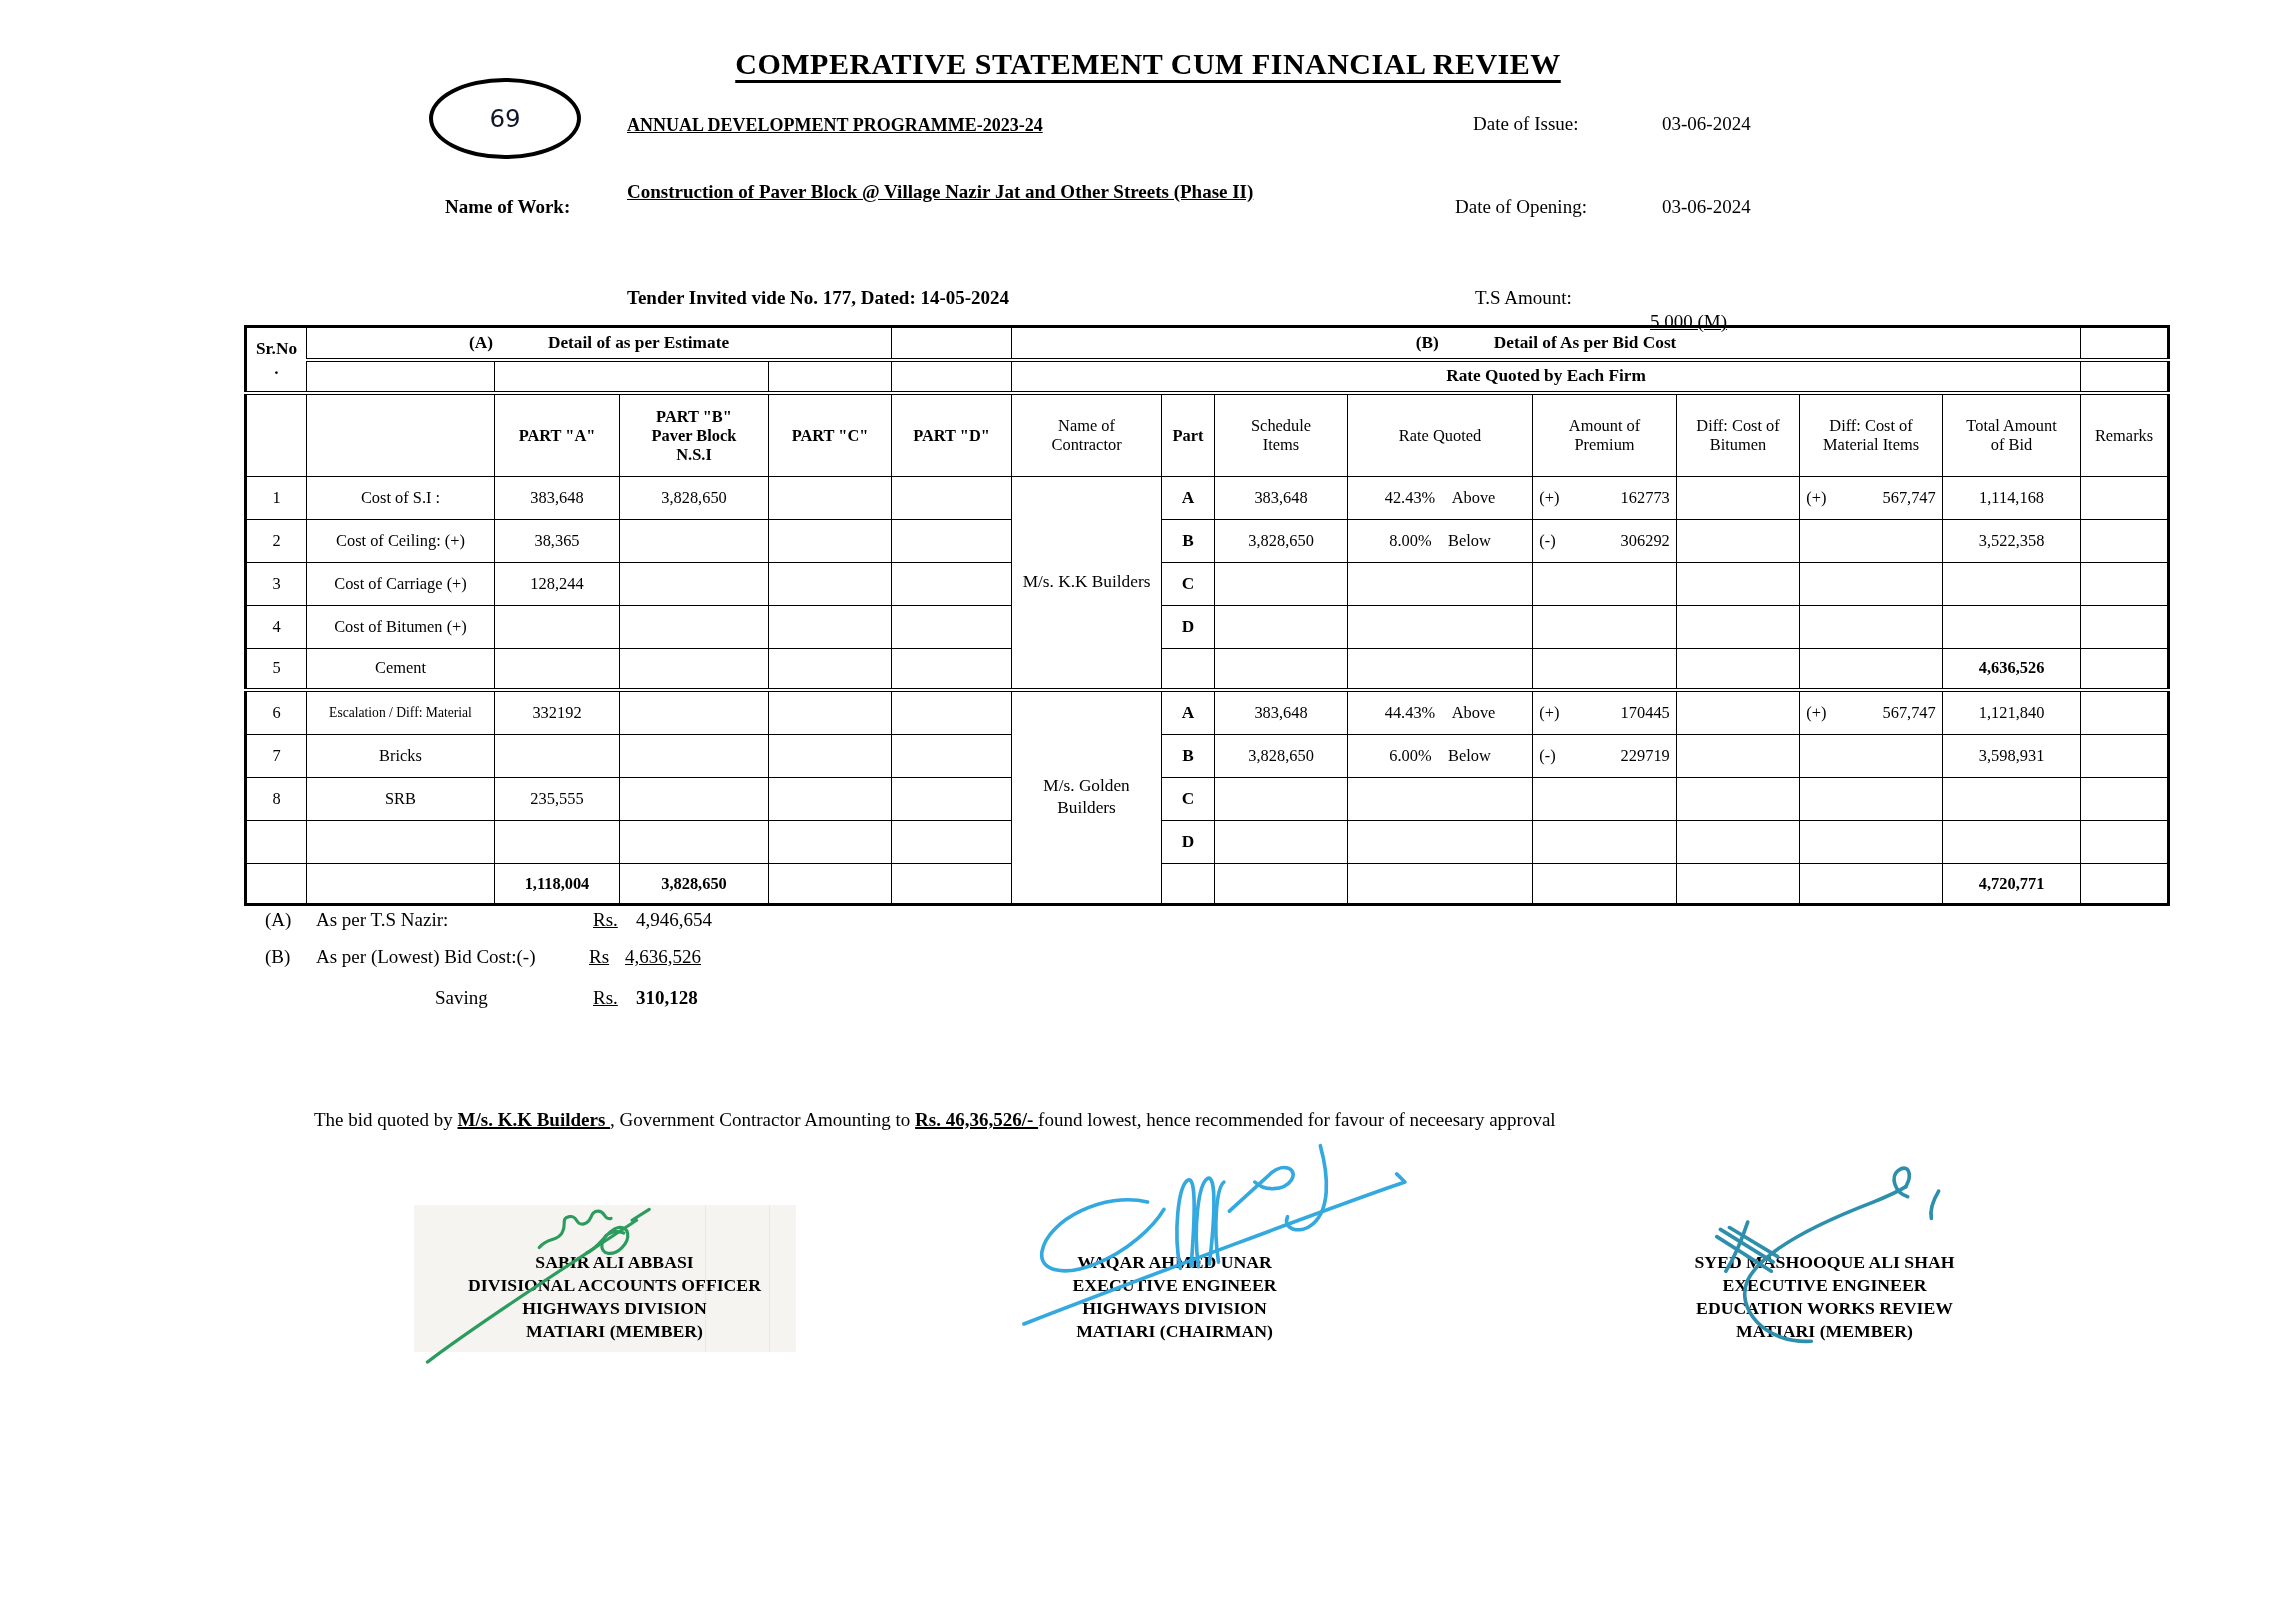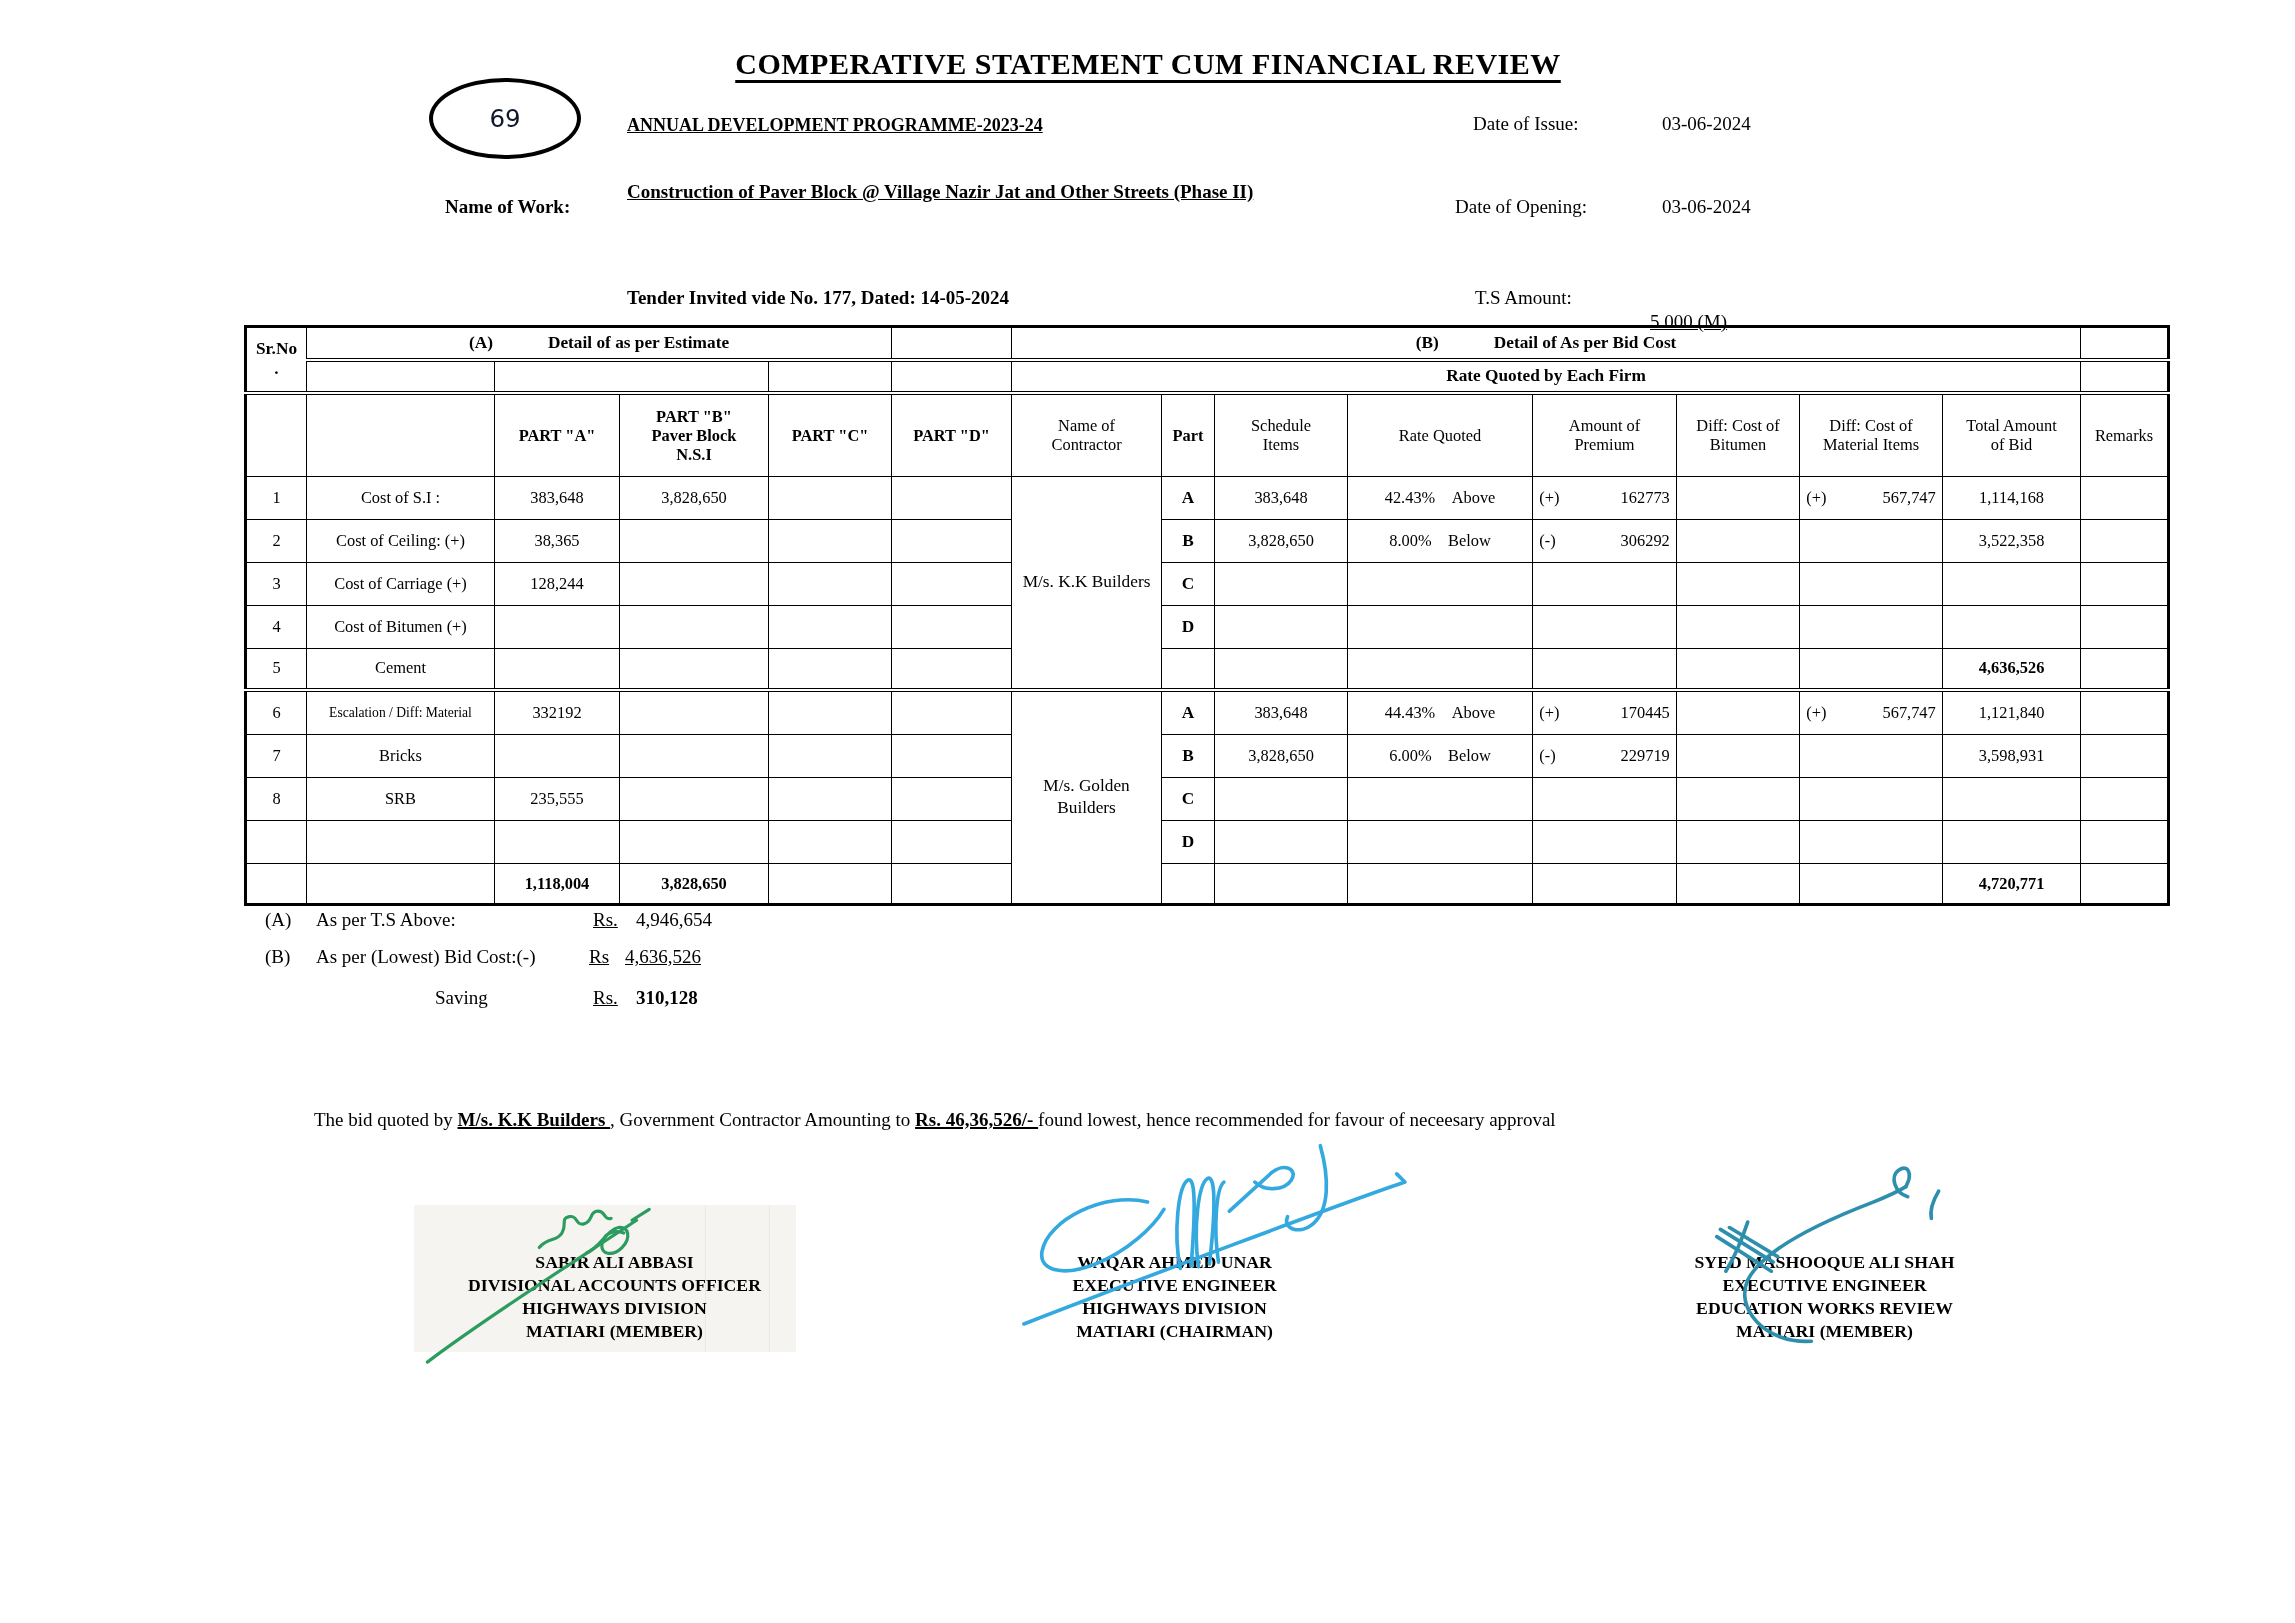--- a/index.html
+++ b/index.html
@@ -394,21 +394,21 @@
       <td class="tk"></td>
       <td class="tk"></td>
       <td class="tk"></td>
       <td class="tk btot">4,720,771</td>
       <td class="tk"></td>
     </tr>
   </tbody>
     </table>
 
   <div class="abs sum sum-a-lbl">(A)</div>
-  <div class="abs sum sum-a-txt">As per T.S Above:</div>
+  <div class="abs sum sum-a-txt">As per T.S Nazir:</div>
   <div class="abs sum sum-a-rs">Rs.</div>
   <div class="abs sum sum-a-val">4,946,654</div>
   <div class="abs sum sum-b-lbl">(B)</div>
   <div class="abs sum sum-b-txt">As per (Lowest) Bid Cost:(-)</div>
   <div class="abs sum sum-b-rs">Rs</div>
   <div class="abs sum sum-b-val">4,636,526</div>
   <div class="abs sum sum-s-lbl">Saving</div>
   <div class="abs sum sum-s-rs">Rs.</div>
   <div class="abs sum sum-s-val">310,128</div>
 

